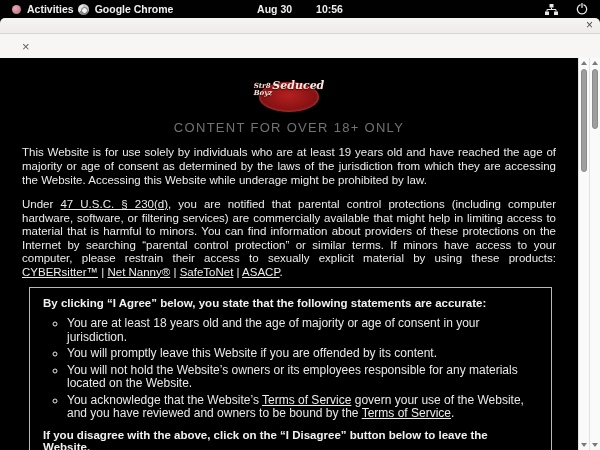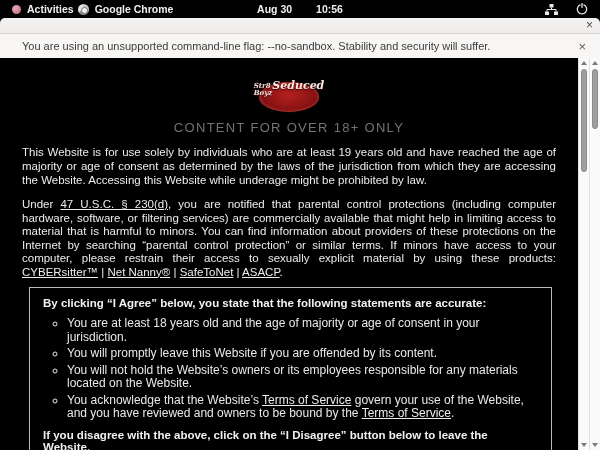--- a/index.html
+++ b/index.html
@@ -118,21 +118,20 @@
       </svg>
     </span>
   </div>
 </div>
 
 <div class="titlebar">
   <span class="win-close">×</span>
 </div>
 
 <div class="warnbar">
-  <span class="warn-msg">You are using an unsupported command-line flag: --no-sandbox. Stability and security will suffer.</span>
   <span class="warn-close">×</span>
 </div>
 
 <div class="viewport">
   <div class="page">
 
     <div class="logo-wrap">
       <div class="logo-oval">
         <span class="logo-l1">Str8 Boyz</span>
         <span class="logo-l2">Seduced</span>

